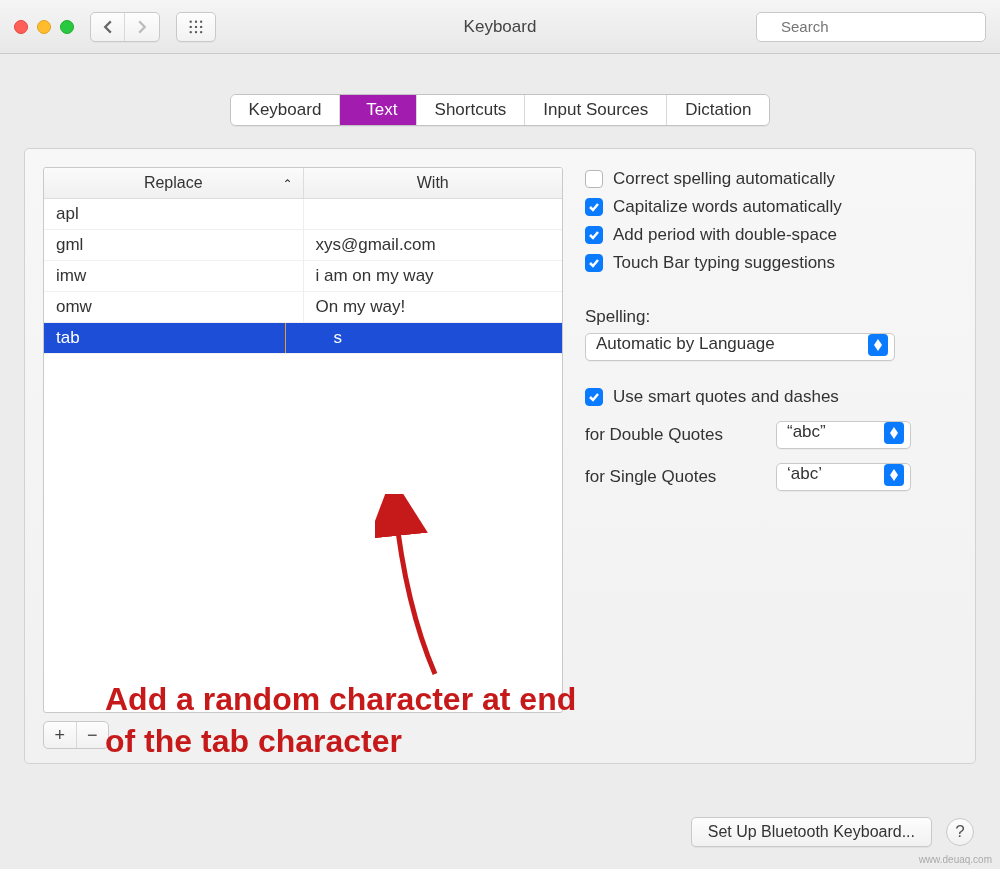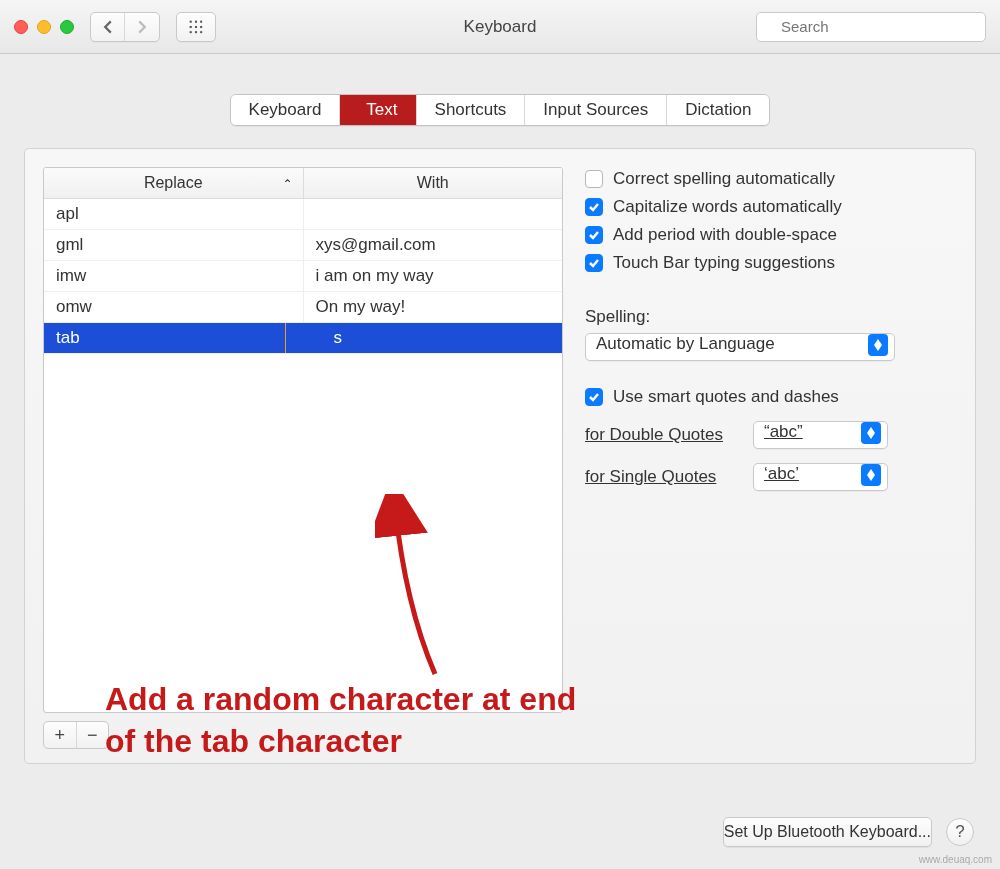--- a/index.html
+++ b/index.html
@@ -75,21 +75,21 @@
   }
   .tab {
     padding:5px 18px;
     font-size:17px;
     color:#333;
     background:#fff;
     border-right:1px solid #d8d8d8;
     cursor:default;
   }
   .tab:last-child { border-right:none; }
-  .tab.active { background:#b91c1c; color:#fff;padding-left:26px; }
+  .tab.active { background:#a21caf; color:#fff;padding-left:26px; }
 
   
   .content {
     margin: 22px 24px 0 24px;
     background: linear-gradient(#f7f7f7,#f1f1f1);
     border:1px solid #d2d2d2;
     border-radius:5px;
     padding: 18px 18px 14px 18px;
     display:flex;
     gap: 22px;
@@ -142,36 +142,36 @@
     background:#fff; border:1px solid #c9c9c9; border-radius:5px;
     display:flex; align-items:flex-start; padding:0 6px 0 10px;
     justify-content:space-between; box-shadow: 0 1px 0 rgba(0,0,0,0.04);
   }
   .dropdown .arrows {
     width:20px; height:22px; background:#0a7aff; border-radius:4px;
     display:flex; flex-direction:column; align-items:center; justify-content:center;
   }
   .arrows svg { width:8px; height:6px; }
   .arrows svg path { fill:#fff; }
-  .quote-row { display:flex; align-items:center; gap:10px; margin-top:14px;text-decoration:underline; }
+  .quote-row { display:flex; align-items:center; gap:10px; margin-top:14px; }
   .quote-row .label { width:158px; }
-  .quote-dd { width:135px; }
+  .quote-dd { width:135px;margin-left:23px; }
 
   
   .annotation-text {
     position:absolute; left:80px; top:530px; width:500px;
     color:#c61a1a; font-weight:700; font-size:32px; line-height:1.3;
     pointer-events:none;
   }
   .arrow-svg { position:absolute; left:350px; top:345px; pointer-events:none; }
 
   
   .footer { position:absolute; bottom:22px; right:26px; display:flex; align-items:center; gap:14px; }
   .bt-btn {
-    height:30px; padding:0 0;
+    height:30px; padding:0 16px;
     background:linear-gradient(#fdfdfd,#f1f1f1);
     border:1px solid #c9c9c9; border-radius:5px; font-size:16px; color:#333;
     box-shadow: 0 1px 0 rgba(0,0,0,0.05);
   }
   .help-btn {
     width:28px; height:28px; border-radius:50%;
     background:linear-gradient(#fdfdfd,#f1f1f1);
     border:1px solid #c9c9c9; font-size:17px; color:#555;
     display:flex; align-items:center; justify-content:center;
   }

